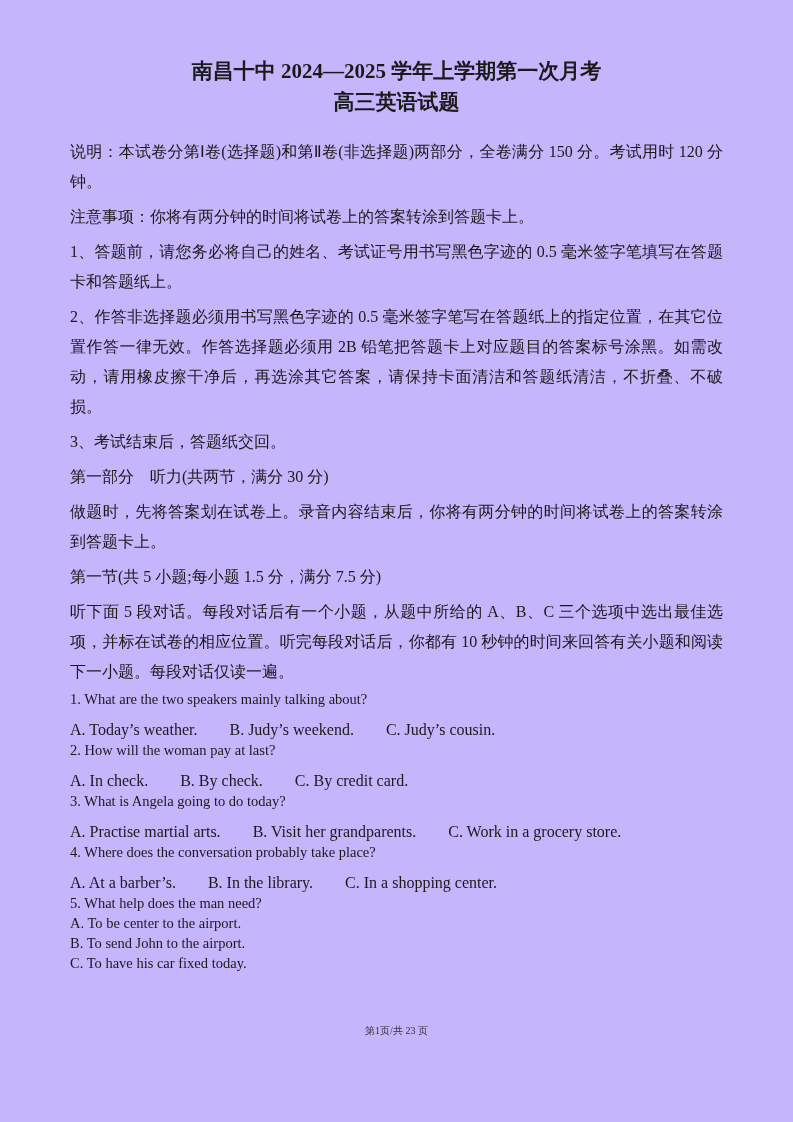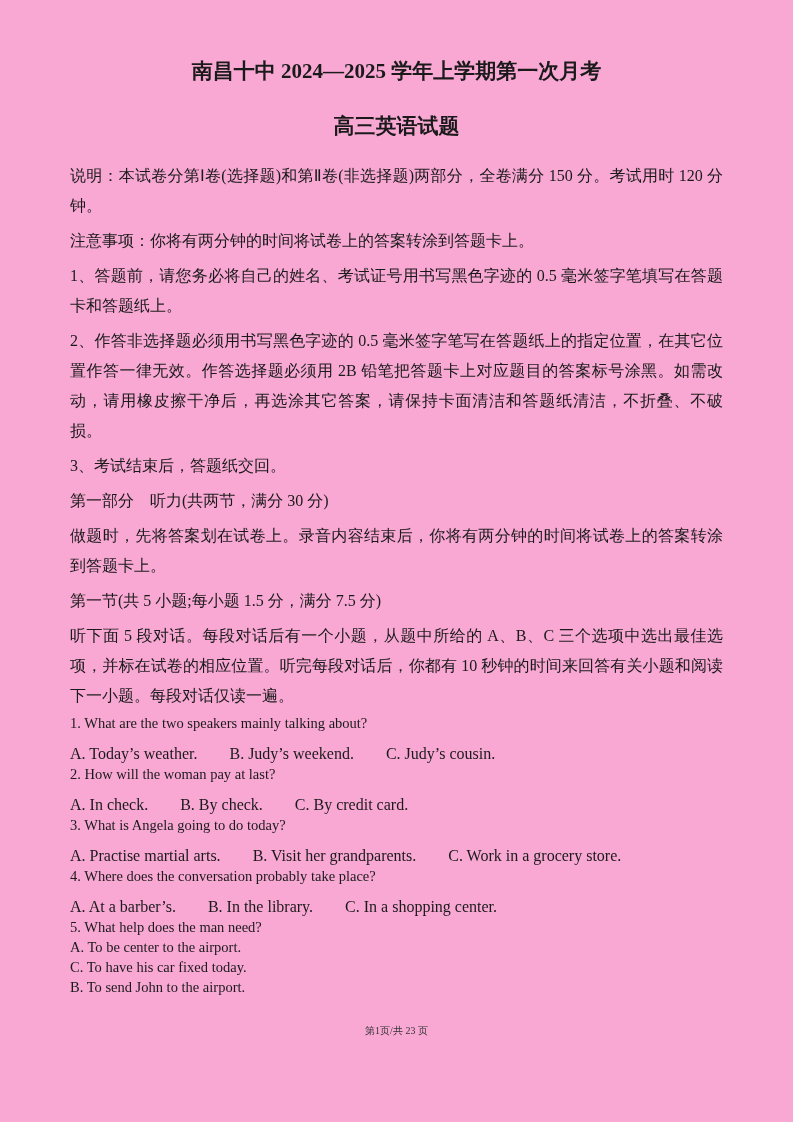--- a/index.html
+++ b/index.html
@@ -7,34 +7,34 @@
   body {
     width: 793px; height: 1122px;
     font-family: "Liberation Serif", serif;
     color: #1a1a1a;
     overflow: hidden;
   }
   .page {
     position: relative;
     width: 793px; height: 1122px;
     padding: 56px 70px 0 70px;
-    background: #f9a8d4;
+    background: #c4b5fd;
   }
   .title {
     text-align: center;
     font-weight: bold;
     font-size: 21px;
     line-height: 30px;
   }
   .subtitle {
     text-align: center;
     font-weight: bold;
     font-size: 21px;
     line-height: 30px;
-    margin-top: 25px;
+    margin-top: 1px;
   }
   .doc-body { margin-top: 20px; }
   .b {
     font-weight: normal;
     font-size: 16px;
     line-height: 30px;
     text-align: justify;
     margin-top: 5px;
   }
   .q {
@@ -110,22 +110,22 @@
       <p class="opts">
         <span class="opt">A. At a barber’s.</span>
         <span class="opt">B. In the library.</span>
         <span class="opt">C. In a shopping center.</span>
       </p>
     </div>
 
     <div>
       <p class="q">5. What help does the man need?</p>
       <p class="q">A. To be center to the airport.</p>
+      <p class="q">B. To send John to the airport.</p>
       <p class="q">C. To have his car fixed today.</p>
-      <p class="q">B. To send John to the airport.</p>
     </div>
 
   </main>
 
   <footer class="footer">
     <span>第1页/共 23 页</span>
   </footer>
 
 </div>
 

